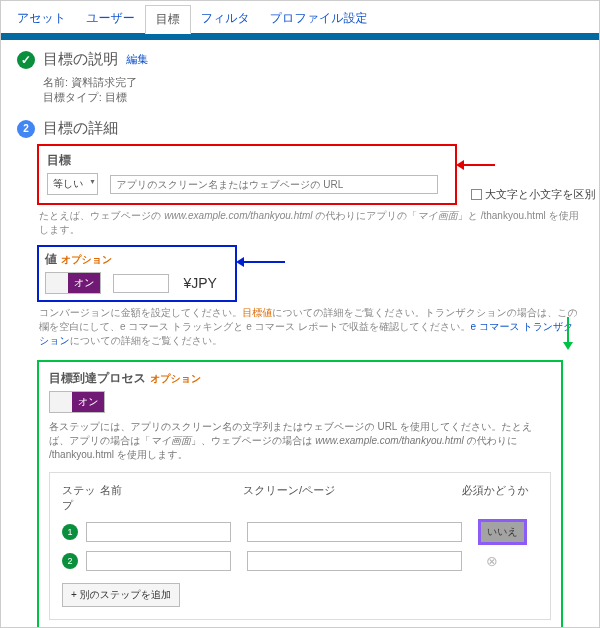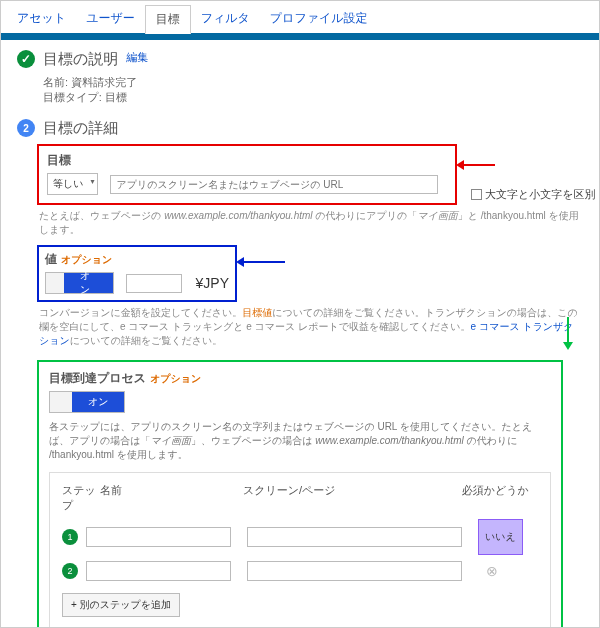--- a/index.html
+++ b/index.html
@@ -2,21 +2,21 @@
 <html><head>
 <meta charset="utf-8">
 <style>
 *{box-sizing:border-box;margin:0;padding:0;font-family:Arial,"Hiragino Sans","Meiryo",sans-serif}
 body{background:#fff;border:1px solid #ccc;width:600px;height:628px;font-size:11px;color:#333;position:relative}
 .tabs{display:flex;border-bottom:7px solid #0369a1;padding:4px 6px 0 6px}
 .tab{padding:5px 10px;color:#1155cc;cursor:pointer;font-size:12px}
 .tab.active{color:#555;border:1px solid #ccc;border-bottom:1px solid #fff;margin-bottom:-1px;background:#fff}
 .content{padding:10px 16px}
 .section{margin-bottom:14px}
-.sec-head{display:flex;gap:8px;margin-bottom:6px}
+.sec-head{display:flex;align-items:center;gap:8px;margin-bottom:6px}
 .circle{width:18px;height:18px;border-radius:50%;display:flex;align-items:center;justify-content:center;color:#fff;font-size:10px;font-weight:bold}
 .circle.green{background:#0a8f3c}
 .circle.blue{background:#4285f4}
 .sec-title{font-size:15px;color:#555}
 .edit-link{color:#1155cc;font-size:11px}
 .meta{margin-left:26px;font-size:11px;color:#666;}
 .red-box{border:2px solid #e60000;padding:6px 8px 8px 8px;width:420px;margin-left:20px;position:relative}
 .blue-box{border:2px solid #0020d0;padding:4px 6px 6px 6px;width:200px;margin-left:20px;margin-top:8px;position:relative}
 .green-box{border:2px solid #00c244;padding:8px 10px 12px 10px;margin:12px 20px 0 20px;position:relative}
 .box-title{font-size:12px;font-weight:bold;color:#555;margin-bottom:4px}
@@ -25,33 +25,33 @@
 .select{border:1px solid #bbb;padding:3px 14px 3px 5px;font-size:10px;background:#fff;position:relative;cursor:pointer}
 .select::after{content:"▾";position:absolute;right:3px;top:3px;font-size:8px;color:#666}
 .input{border:1px solid #bbb;padding:3px 5px;font-size:10px;color:#888;background:#fff}
 .hint{font-size:10px;color:#888;margin:4px 0 0 22px;line-height:1.4}
 .hint a{color:#1155cc}
 .hint .em{color:#dd6a00}
 .checkbox-row{display:inline-flex;align-items:center;gap:3px;font-size:11px;color:#444}
 .cb{width:11px;height:11px;border:1px solid #888;background:#fff}
 .toggle{display:inline-flex;border:1px solid #bbb;height:22px}
 .toggle .off{width:22px;background:#f3f3f3}
-.toggle .on{padding:0 16px;background:#1d4ed8;color:#fff;display:flex;align-items:center;font-size:10px}
+.toggle .on{padding:0 6px;background:#701a75;color:#fff;display:flex;align-items:center;font-size:10px}
 .currency{font-size:14px;margin-left:2px}
 .funnel-desc{font-size:10px;color:#777;margin:6px 0 10px 0;line-height:1.4}
 .funnel-table{border:1px solid #ddd;padding:10px 12px 12px 12px}
 .ft-head{display:flex;font-size:11px;color:#555;margin-bottom:6px}
 .ft-col1{width:40px}
 .ft-col2{width:150px}
 .ft-col3{width:230px}
 .ft-col4{width:80px}
 .ft-row{display:flex;align-items:center;margin-bottom:6px}
 .step-num{width:16px;height:16px;border-radius:50%;background:#0a8f3c;color:#fff;font-size:9px;display:flex;align-items:center;justify-content:center;margin-right:8px}
 .ft-input{border:1px solid #bbb;height:20px;padding:0 4px;font-size:10px}
-.req-no{border:1px solid #8b5cf6;padding:10px 6px;font-size:10px;background:#c4b5fd}
+.req-no{border:3px solid #8b5cf6;padding:3px 6px;font-size:10px;background:#a3a3a3}
 .del-x{color:#bbb;font-size:14px;margin-left:8px;cursor:pointer}
 .add-step{border:1px solid #bbb;background:#f5f5f5;padding:4px 8px;font-size:10px;margin-top:6px;cursor:pointer;display:inline-block}
 .arrow{position:absolute;pointer-events:none}
 .arrow-red{right:-40px;top:18px;width:36px;height:2px;background:#e60000}
 .arrow-red::before{content:"";position:absolute;left:-8px;top:-4px;border:5px solid transparent;border-right:8px solid #e60000}
 .arrow-blue{right:-50px;top:14px;width:46px;height:2px;background:#0020d0}
 .arrow-blue::before{content:"";position:absolute;left:-8px;top:-4px;border:5px solid transparent;border-right:8px solid #0020d0}
 .arrow-green{position:absolute;right:30px;top:316px;width:2px;height:30px;background:#00c244}
 .arrow-green::after{content:"";position:absolute;bottom:-8px;left:-4px;border:5px solid transparent;border-top:8px solid #00c244}
 .check::before{content:"✓";font-size:12px}

